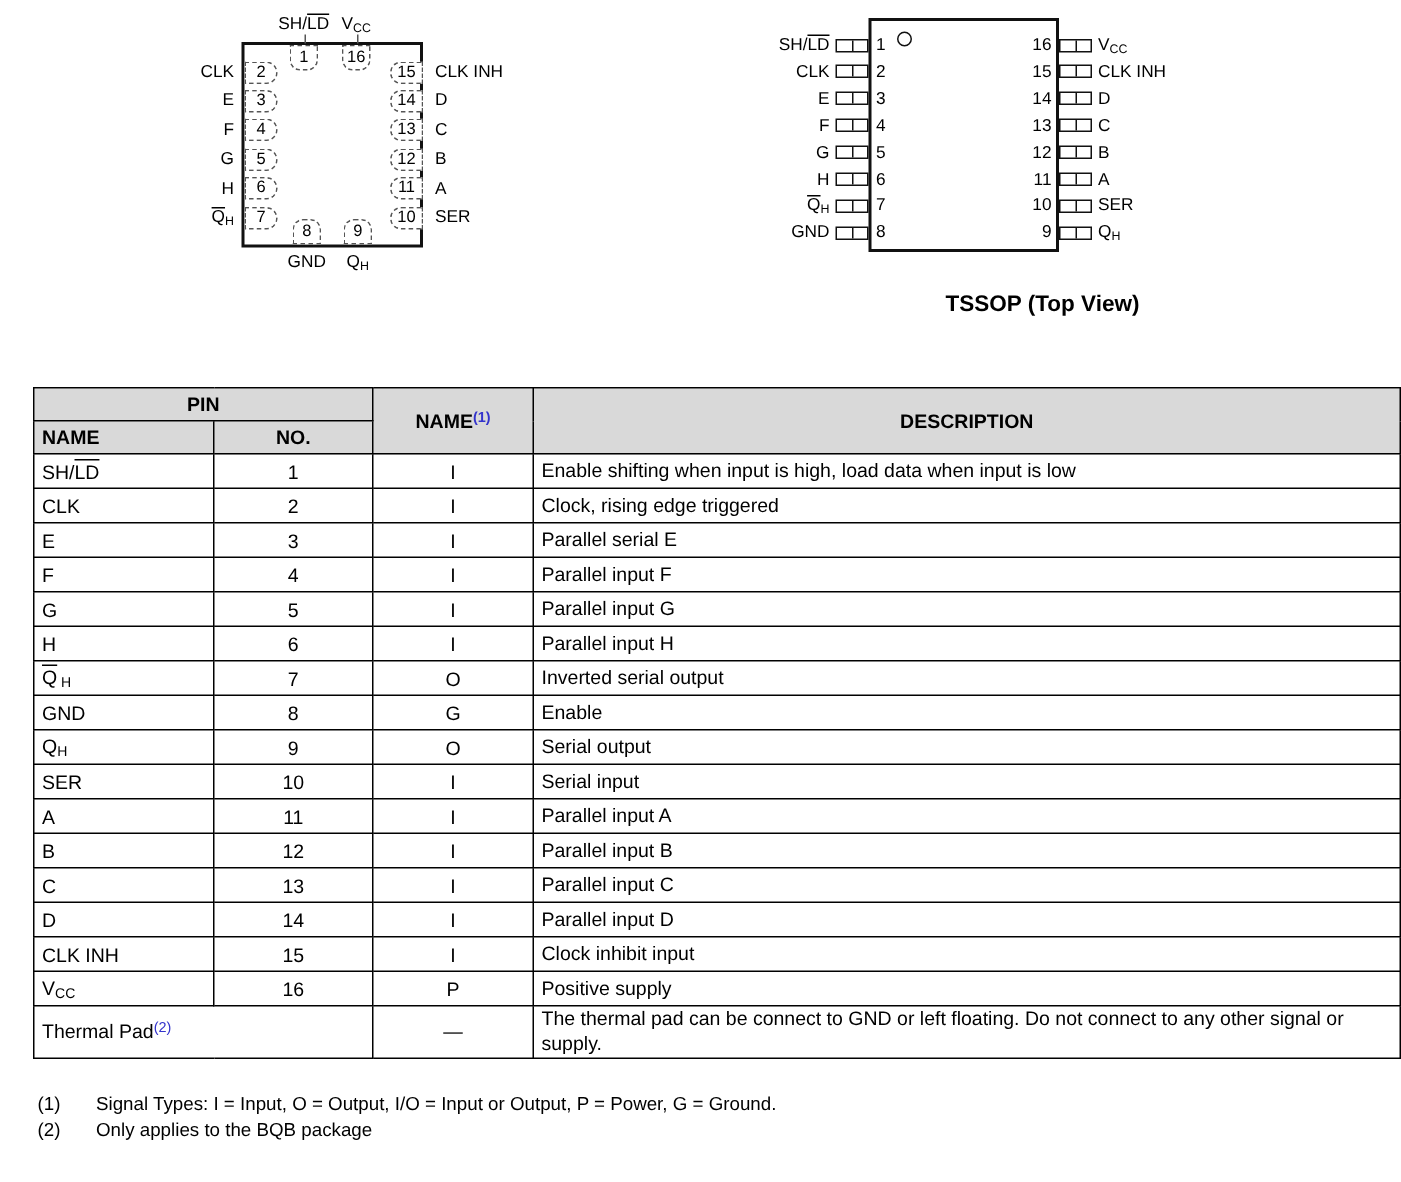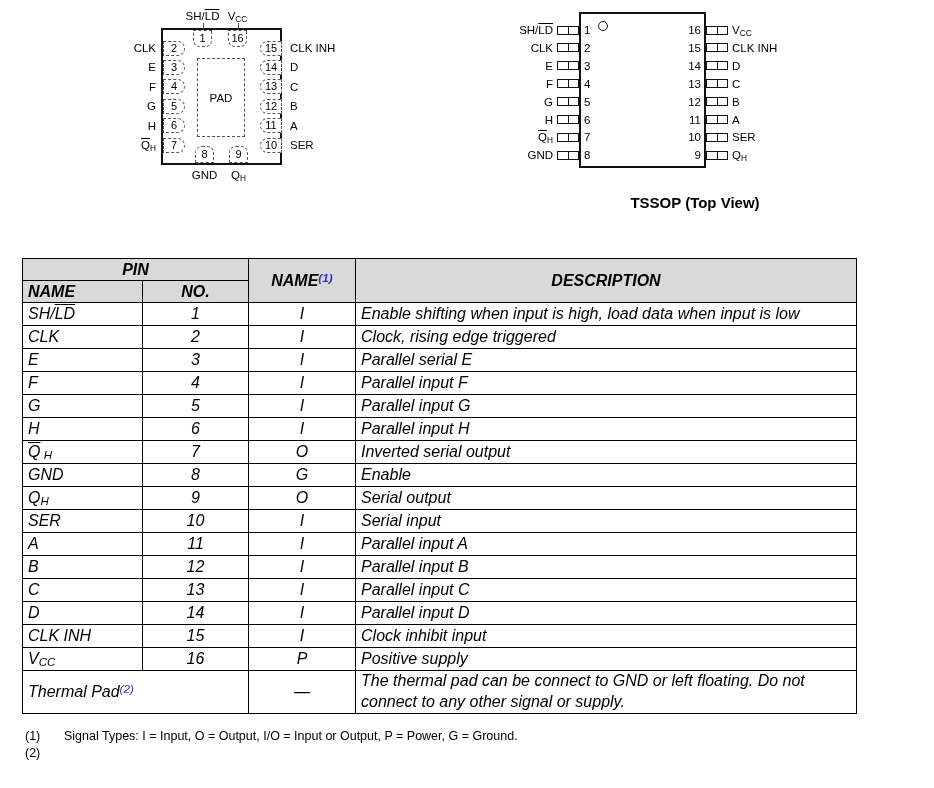--- a/index.html
+++ b/index.html
@@ -35,23 +35,23 @@
   .lead-mid { position:absolute; left:50%; top:0; width:1.3px; height:100%; background:#111; }
   .f2num { position:absolute; font-size:11.5px; line-height:14px; }
 
   .caption { position:absolute; font-weight:bold; font-size:15px; text-align:center; white-space:nowrap; }
   #fig1 .caption { left:-80px; top:188px; width:420px; }
   #fig2 .c1 { left:0;  top:176px; width:390px; }
   #fig2 .c2 { left:0;  top:194px; width:390px; }
 
   .tbl-title { position:absolute; left:22px; top:238px; width:835px;
                text-align:center; font-weight:bold; font-size:15px; }
-  table.pins { position:absolute; left:22px; top:258px; width:835px;
-               border-collapse:collapse; table-layout:fixed; font-size:16px;
-               border:1.5px solid #000;font-style:italic; }
+  table.pins { position:absolute; left:22px; top:258px; width:912px;
+               border-collapse:collapse; table-layout:fixed; font-size:13px;
+               border:1.5px solid #000; }
   table.pins th, table.pins td { border:1px solid #000; padding:0 5px; }
   table.pins thead th { background:#d9d9d9; font-weight:bold; height:21px; text-align:center; }
   table.pins thead th.h-name { text-align:left; }
   table.pins tbody td { height:22px; vertical-align:middle; }
   td.c-no, td.c-type { text-align:center; }
   td.c-desc { line-height:1.3; padding:1px 5px; }
   tr.tall td { height:41px; }
 
   .sub  { font-size:72%; vertical-align:-2px; }
   .sup  { font-size:74%; vertical-align:4px; }
@@ -62,23 +62,20 @@
   .fn-row { display:flex; line-height:16.5px; }
   .fn-num { width:39px; flex-shrink:0; }
 </style>
 </head>
 <body>
 
 <div class="page">
 
   <div class="fig" id="fig1">
     <div class="fig1-body"></div>
-    <div class="pad-box">
-      <span>PAD</span>
-    </div>
   <div class="dash tp" style="left: 93px; top: 30px; width: 19px; height: 17px;">
         <div class="pnum">1</div>
       </div>
       <div class="plabel" style="left: 102.5px; top: 9px; transform: translateX(-50%);"><span class="">SH/</span><span class="over">LD</span></div>
       <div class="tick" style="left: 102.5px; top: 23px;"></div>
       <div class="dash tp" style="left: 128px; top: 30px; width: 19px; height: 17px;">
         <div class="pnum">16</div>
       </div>
       <div class="plabel" style="left: 137.5px; top: 9px; transform: translateX(-50%);"><span class="">V</span><span class="sub">CC</span></div>
       <div class="tick" style="left: 137.5px; top: 23px;"></div>
@@ -350,16 +347,17 @@
       </tbody>
   </table>
 
   <div class="footnotes" id="footnotes">
       <div class="fn-row">
         <span class="fn-num">(1)</span>
         <span class="fn-text">Signal Types: I = Input, O = Output, I/O = Input or Output, P = Power, G = Ground.</span>
       </div>
       <div class="fn-row">
         <span class="fn-num">(2)</span>
+        <span class="fn-text">Only applies to the BQB package</span>
       </div>
     </div>
 
 </div>
 
 </body></html>

